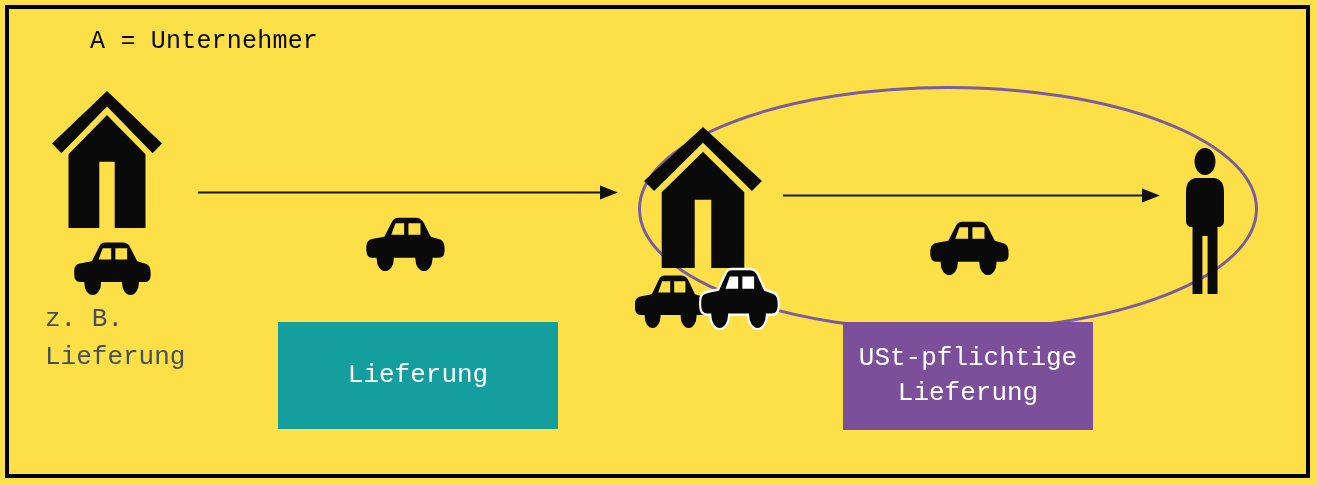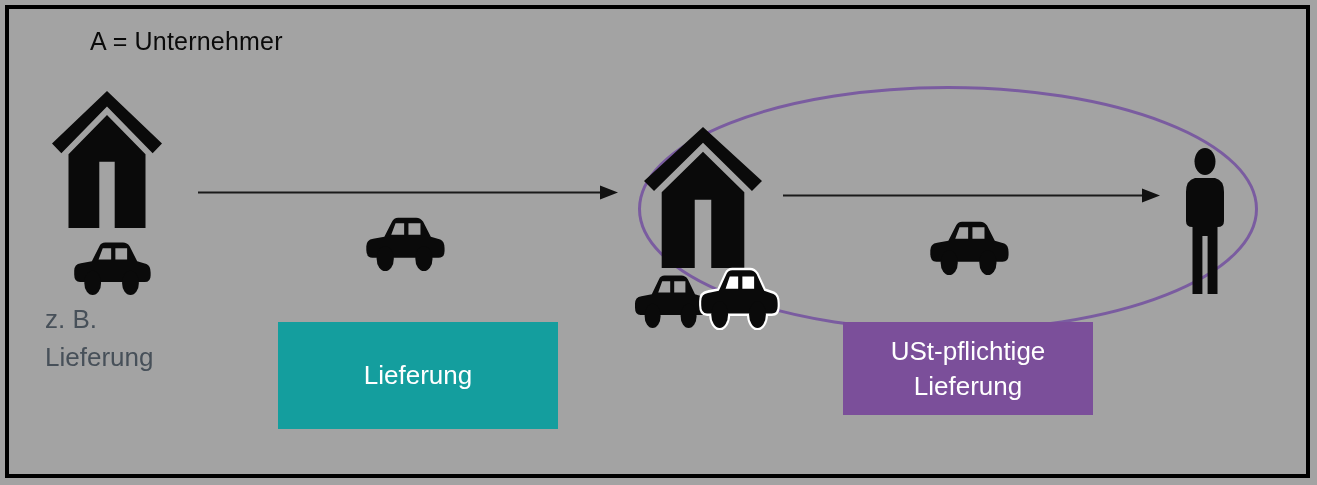--- a/index.html
+++ b/index.html
@@ -1,18 +1,18 @@
 <!DOCTYPE html>
 <html><head>
 <meta charset="utf-8">
 <style>
   html,body{margin:0;padding:0;background:#ffffff;}
   .canvas{
-    position:relative;width:1317px;height:485px;background:#a3a3a3;
-    font-family:Liberation Sans, sans-serif;overflow:hidden;
+    position:relative;width:1317px;height:485px;background:#fde047;
+    font-family:Liberation Mono, monospace;overflow:hidden;
   }
   .frame{
     position:absolute;left:5px;top:5px;width:1305px;height:473px;
     border:4px solid #000;box-sizing:border-box;z-index:0;
   }
   .title{
     position:absolute;font-size:25px;color:#0a0a0a;white-space:nowrap;z-index:4;
     letter-spacing:0.2px;
   }
   .title-a{left:90px;top:27px;}
@@ -35,21 +35,21 @@
   .note{
     position:absolute;left:45px;top:300px;font-size:26px;line-height:38px;
     color:#475059;z-index:2;white-space:nowrap;
   }
   .flow-box{
     position:absolute;display:flex;flex-direction:column;align-items:center;
     justify-content:center;color:#ffffff;font-size:26px;line-height:35px;
     text-align:center;z-index:3;
   }
   .nova-box{left:278px;top:322px;width:280px;height:107px;background:#149E9E;}
-  .ust-box{left:843px;top:322px;width:250px;height:93px;background:#7B4F9A;}
+  .ust-box{left:843px;top:322px;width:250px;height:108px;background:#7B4F9A;}
 </style>
 </head>
 <body>
 
 <div class="canvas">
 
   <div class="frame"></div>
 
   <div class="title title-a">A = Unternehmer</div>
 

